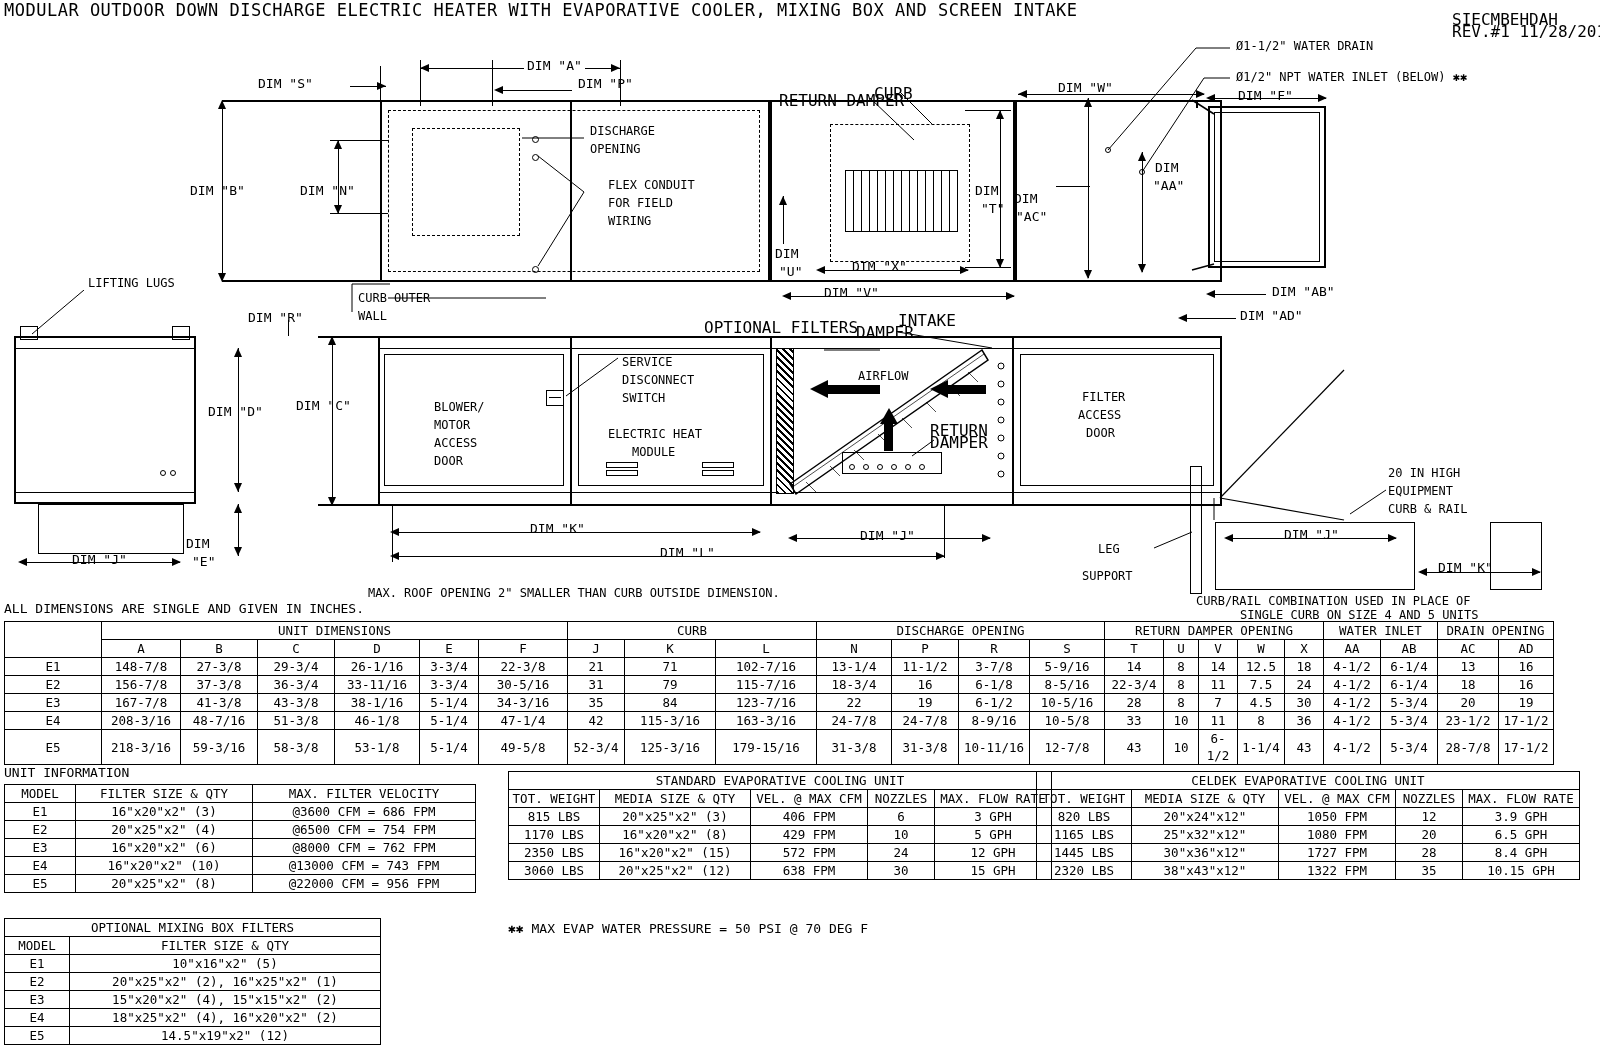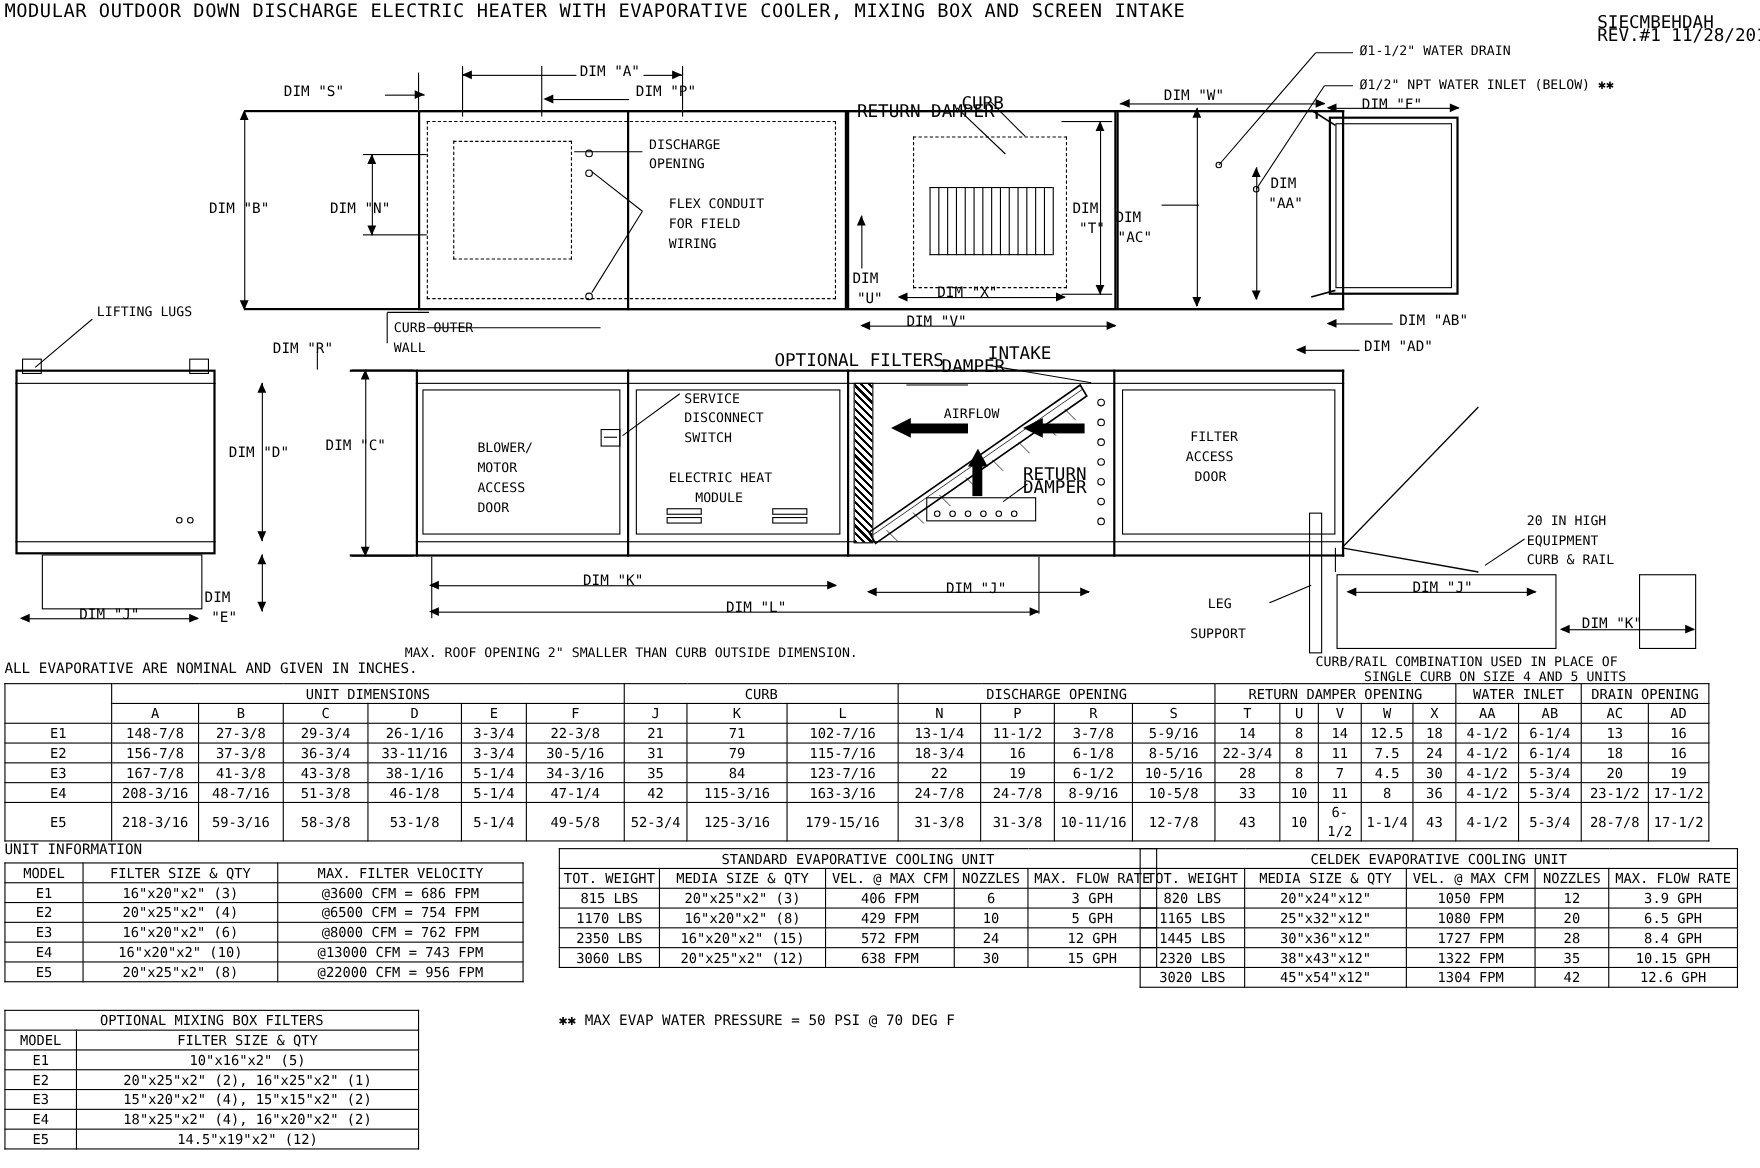--- a/index.html
+++ b/index.html
@@ -369,21 +369,21 @@
 <div class="arrowL" style="left:390px;top:552px;"></div>
 <div class="arrowR" style="left:936px;top:552px;"></div>
 <div class="t md" style="left:860px;top:528px;">DIM "J"</div>
 <div class="ln hl" style="left:790px;top:538px;width:200px;"></div>
 <div class="arrowL" style="left:788px;top:534px;"></div>
 <div class="arrowR" style="left:982px;top:534px;"></div>
 <div class="ln vl" style="left:392px;top:506px;height:56px;"></div>
 <div class="ln vl" style="left:944px;top:506px;height:52px;"></div>
 
 <div class="t sm" style="left:368px;top:586px;">MAX. ROOF OPENING 2" SMALLER THAN CURB OUTSIDE DIMENSION.</div>
-<div class="t md" style="left:4px;top:601px;">ALL EVAPORATIVE ARE NOMINAL AND GIVEN IN INCHES.</div>
+<div class="t md" style="left:4px;top:601px;">ALL DIMENSIONS ARE SINGLE AND GIVEN IN INCHES.</div>
 
 <div style="position:absolute;left:4px;top:621px;">
   <table>
     <thead>
       <tr>
         <td rowspan="2" style="width:92px;border-top:1px solid #000;"></td>
         <td colspan="6">UNIT DIMENSIONS</td>
         <td colspan="3">CURB</td>
         <td colspan="4">DISCHARGE OPENING</td>
         <td colspan="5">RETURN DAMPER OPENING</td>
@@ -669,27 +669,20 @@
           <td>28</td>
           <td>8.4 GPH</td>
         </tr>
         <tr>
           <td>2320 LBS</td>
           <td>38"x43"x12"</td>
           <td>1322 FPM</td>
           <td>35</td>
           <td>10.15 GPH</td>
         </tr>
-        <tr>
-          <td>3020 LBS</td>
-          <td>45"x54"x12"</td>
-          <td>1304 FPM</td>
-          <td>42</td>
-          <td>12.6 GPH</td>
-        </tr>
       </tbody>
   </table>
 </div>
 
 <div style="position:absolute;left:4px;top:918px;">
   <table>
     <thead>
       <tr>
           <td colspan="2">OPTIONAL MIXING BOX FILTERS</td>
         </tr>

